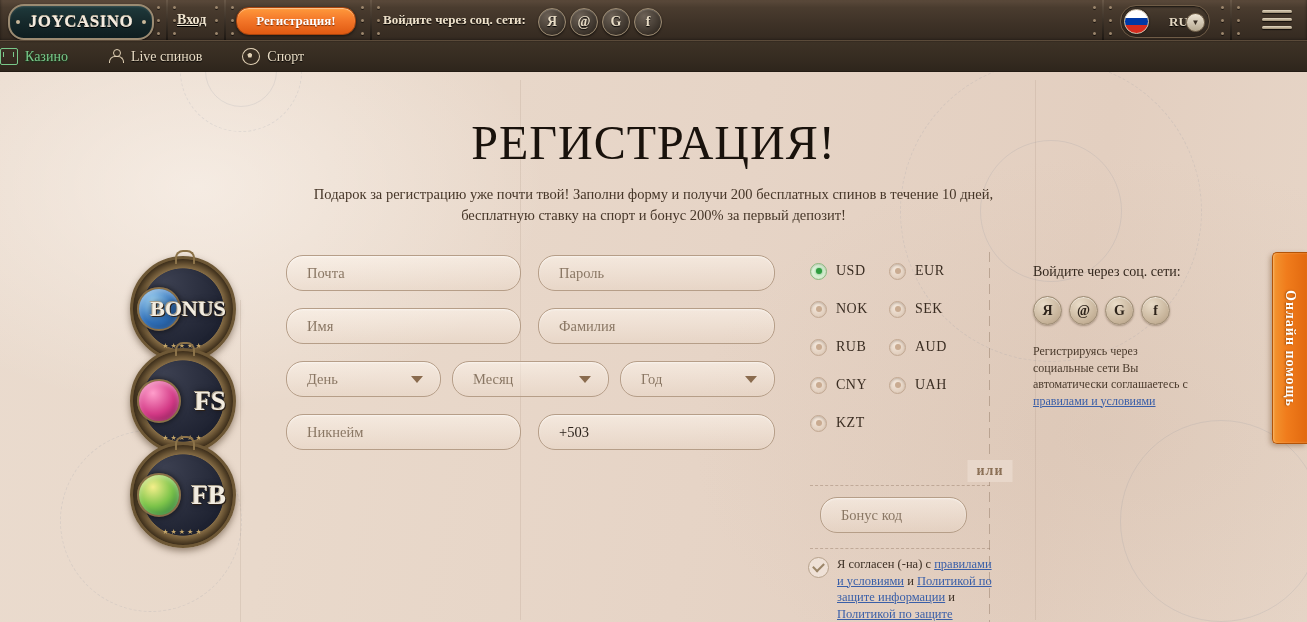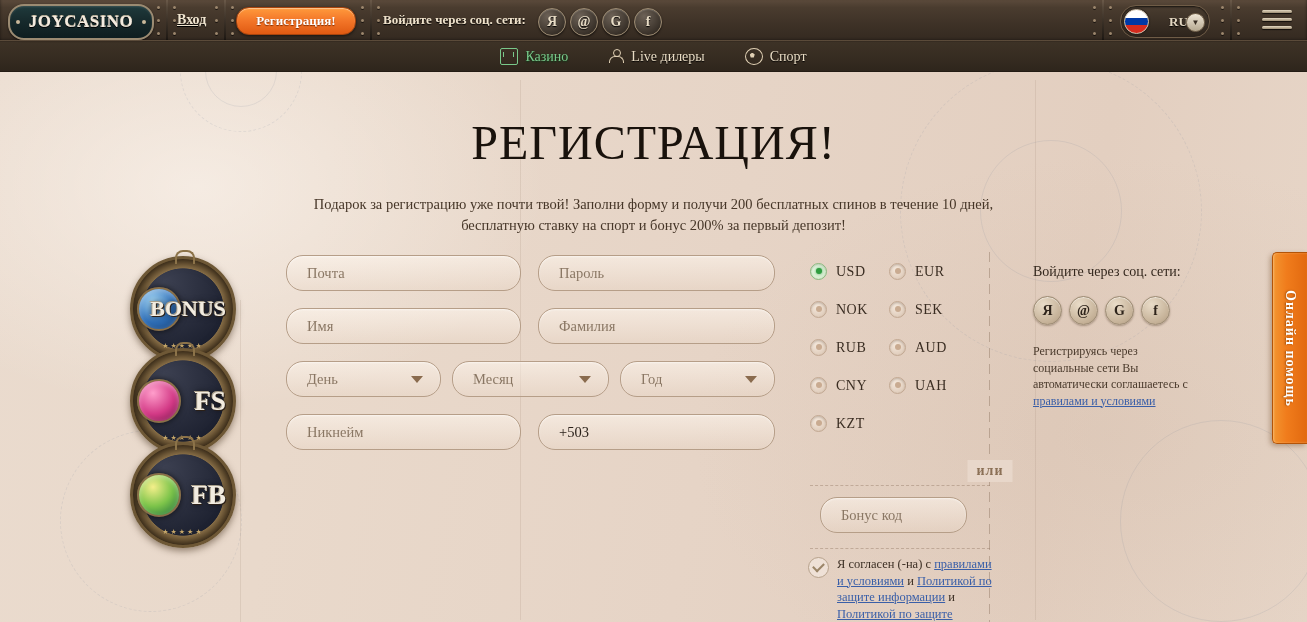--- a/index.html
+++ b/index.html
@@ -106,21 +106,21 @@
     background:linear-gradient(180deg,#e6dac4,#9d8e74);box-shadow:0 1px 1px rgba(0,0,0,.7);}
   #burger i:nth-child(1){top:0}
   #burger i:nth-child(2){top:8px}
   #burger i:nth-child(3){top:16px}
 
   
   #nav{
     position:absolute;left:0;top:42px;width:1307px;height:29px;
     background:linear-gradient(180deg,#3d3226 0%,#362c21 55%,#2e251c 100%);
     border-bottom:1px solid #241c14;
-    display:flex;align-items:center;justify-content:center;gap:40px;
+    display:flex;align-items:center;justify-content:flex-start;gap:40px;
     z-index:19;
   }
   .nav-item{display:flex;align-items:center;gap:7px;cursor:pointer;
     font-size:14px;color:#e9dcc4;font-weight:normal;text-shadow:0 1px 1px #000;}
   .nav-item.active{color:#79c88a;text-shadow:0 1px 2px rgba(0,60,20,.9);}
   .nav-ico{width:16px;height:15px;display:inline-block;position:relative;}
   .ico-casino{border:1.5px solid #79c88a;border-radius:2px;}
   .ico-casino:after{content:"";position:absolute;left:2px;top:3px;width:9px;height:5px;
     border-left:1.5px solid #79c88a;border-right:1.5px solid #79c88a;}
   .ico-dealer:before{content:"";position:absolute;left:5px;top:0;width:6px;height:6px;
@@ -131,21 +131,21 @@
   .ico-sport:after{content:"";position:absolute;left:4px;top:3.5px;width:5px;height:5px;
     background:#e0d0b4;clip-path:polygon(50% 0,100% 38%,80% 100%,20% 100%,0 38%);}
 
   
   #title{
     position:absolute;left:0;top:115px;width:1307px;text-align:center;
     font-size:48px;font-weight:normal;letter-spacing:1px;color:#19120c;
     font-family:"Liberation Serif",serif;
   }
   #subtitle{
-    position:absolute;left:50%;transform:translateX(-50%);top:194px;width:720px;
+    position:absolute;left:50%;transform:translateX(-50%);top:184px;width:720px;
     text-align:center;font-size:14.5px;line-height:21px;color:#463628;
   }
 
   
   .medal{position:absolute;width:100px;height:100px;border-radius:50%;
     background:
       radial-gradient(circle at 50% 50%, rgba(0,0,0,0) 57%, #8a7048 58%, #5b4528 72%, #7d6441 80%, #43341d 92%, rgba(0,0,0,0) 100%),
       radial-gradient(circle at 30% 25%, #3d4152, #1d2130 70%);
     box-shadow:0 3px 7px rgba(60,40,20,.5), inset 0 0 12px rgba(0,0,0,.7);
     border:3px solid #6e5836;
@@ -173,21 +173,21 @@
   .field .ph{margin-left:20px;font-size:14.5px;color:#8a7764;}
   .field .val{margin-left:20px;font-size:14.5px;color:#2a211a;}
   .field.select{cursor:pointer;}
   .caret{position:absolute;right:17px;top:14px;width:0;height:0;
     border-left:6px solid transparent;border-right:6px solid transparent;
     border-top:7px solid #8a6b4e;}
 
   
   #cur{position:absolute;left:810px;top:252px;width:160px;}
   .cur-row{display:flex;height:38px;align-items:center;}
-  .cur-opt{display:flex;align-items:flex-end;width:79px;cursor:pointer;}
+  .cur-opt{display:flex;align-items:center;width:79px;cursor:pointer;}
   .radio{width:15px;height:15px;border-radius:50%;
     background:radial-gradient(circle at 40% 35%,#f4e8dc,#d9c3b0);
     border:1px solid #c2a892;box-shadow:inset 0 1px 2px rgba(0,0,0,.18);
     display:flex;align-items:center;justify-content:center;}
   .radio i{width:6px;height:6px;border-radius:50%;background:#c9ab91;display:block;}
   .radio.on{background:radial-gradient(circle at 40% 35%,#eafbe6,#cfe7c6);border-color:#8ab87e;}
   .radio.on i{background:#2f9d3f;box-shadow:0 0 3px rgba(30,140,50,.8);}
   .cur-lbl{margin-left:9px;font-size:14px;color:#3a2d22;letter-spacing:.5px;}
 
   
@@ -337,21 +337,21 @@
     </div>
 </div>
 
 <div id="nav">
   <div class="nav-item active">
     <span class="nav-ico ico-casino"></span>
     <span>Казино</span>
   </div>
   <div class="nav-item">
     <span class="nav-ico ico-dealer"></span>
-    <span>Live дилеры</span>
+    <span>Live спинов</span>
   </div>
   <div class="nav-item">
     <span class="nav-ico ico-sport"></span>
     <span>Спорт</span>
   </div>
 </div>
 
 <div id="title">РЕГИСТРАЦИЯ!</div>
 <div id="subtitle">Подарок за регистрацию уже почти твой! Заполни форму и получи 200 бесплатных спинов в течение 10 дней, бесплатную ставку на спорт и бонус 200% за первый депозит!</div>
 

